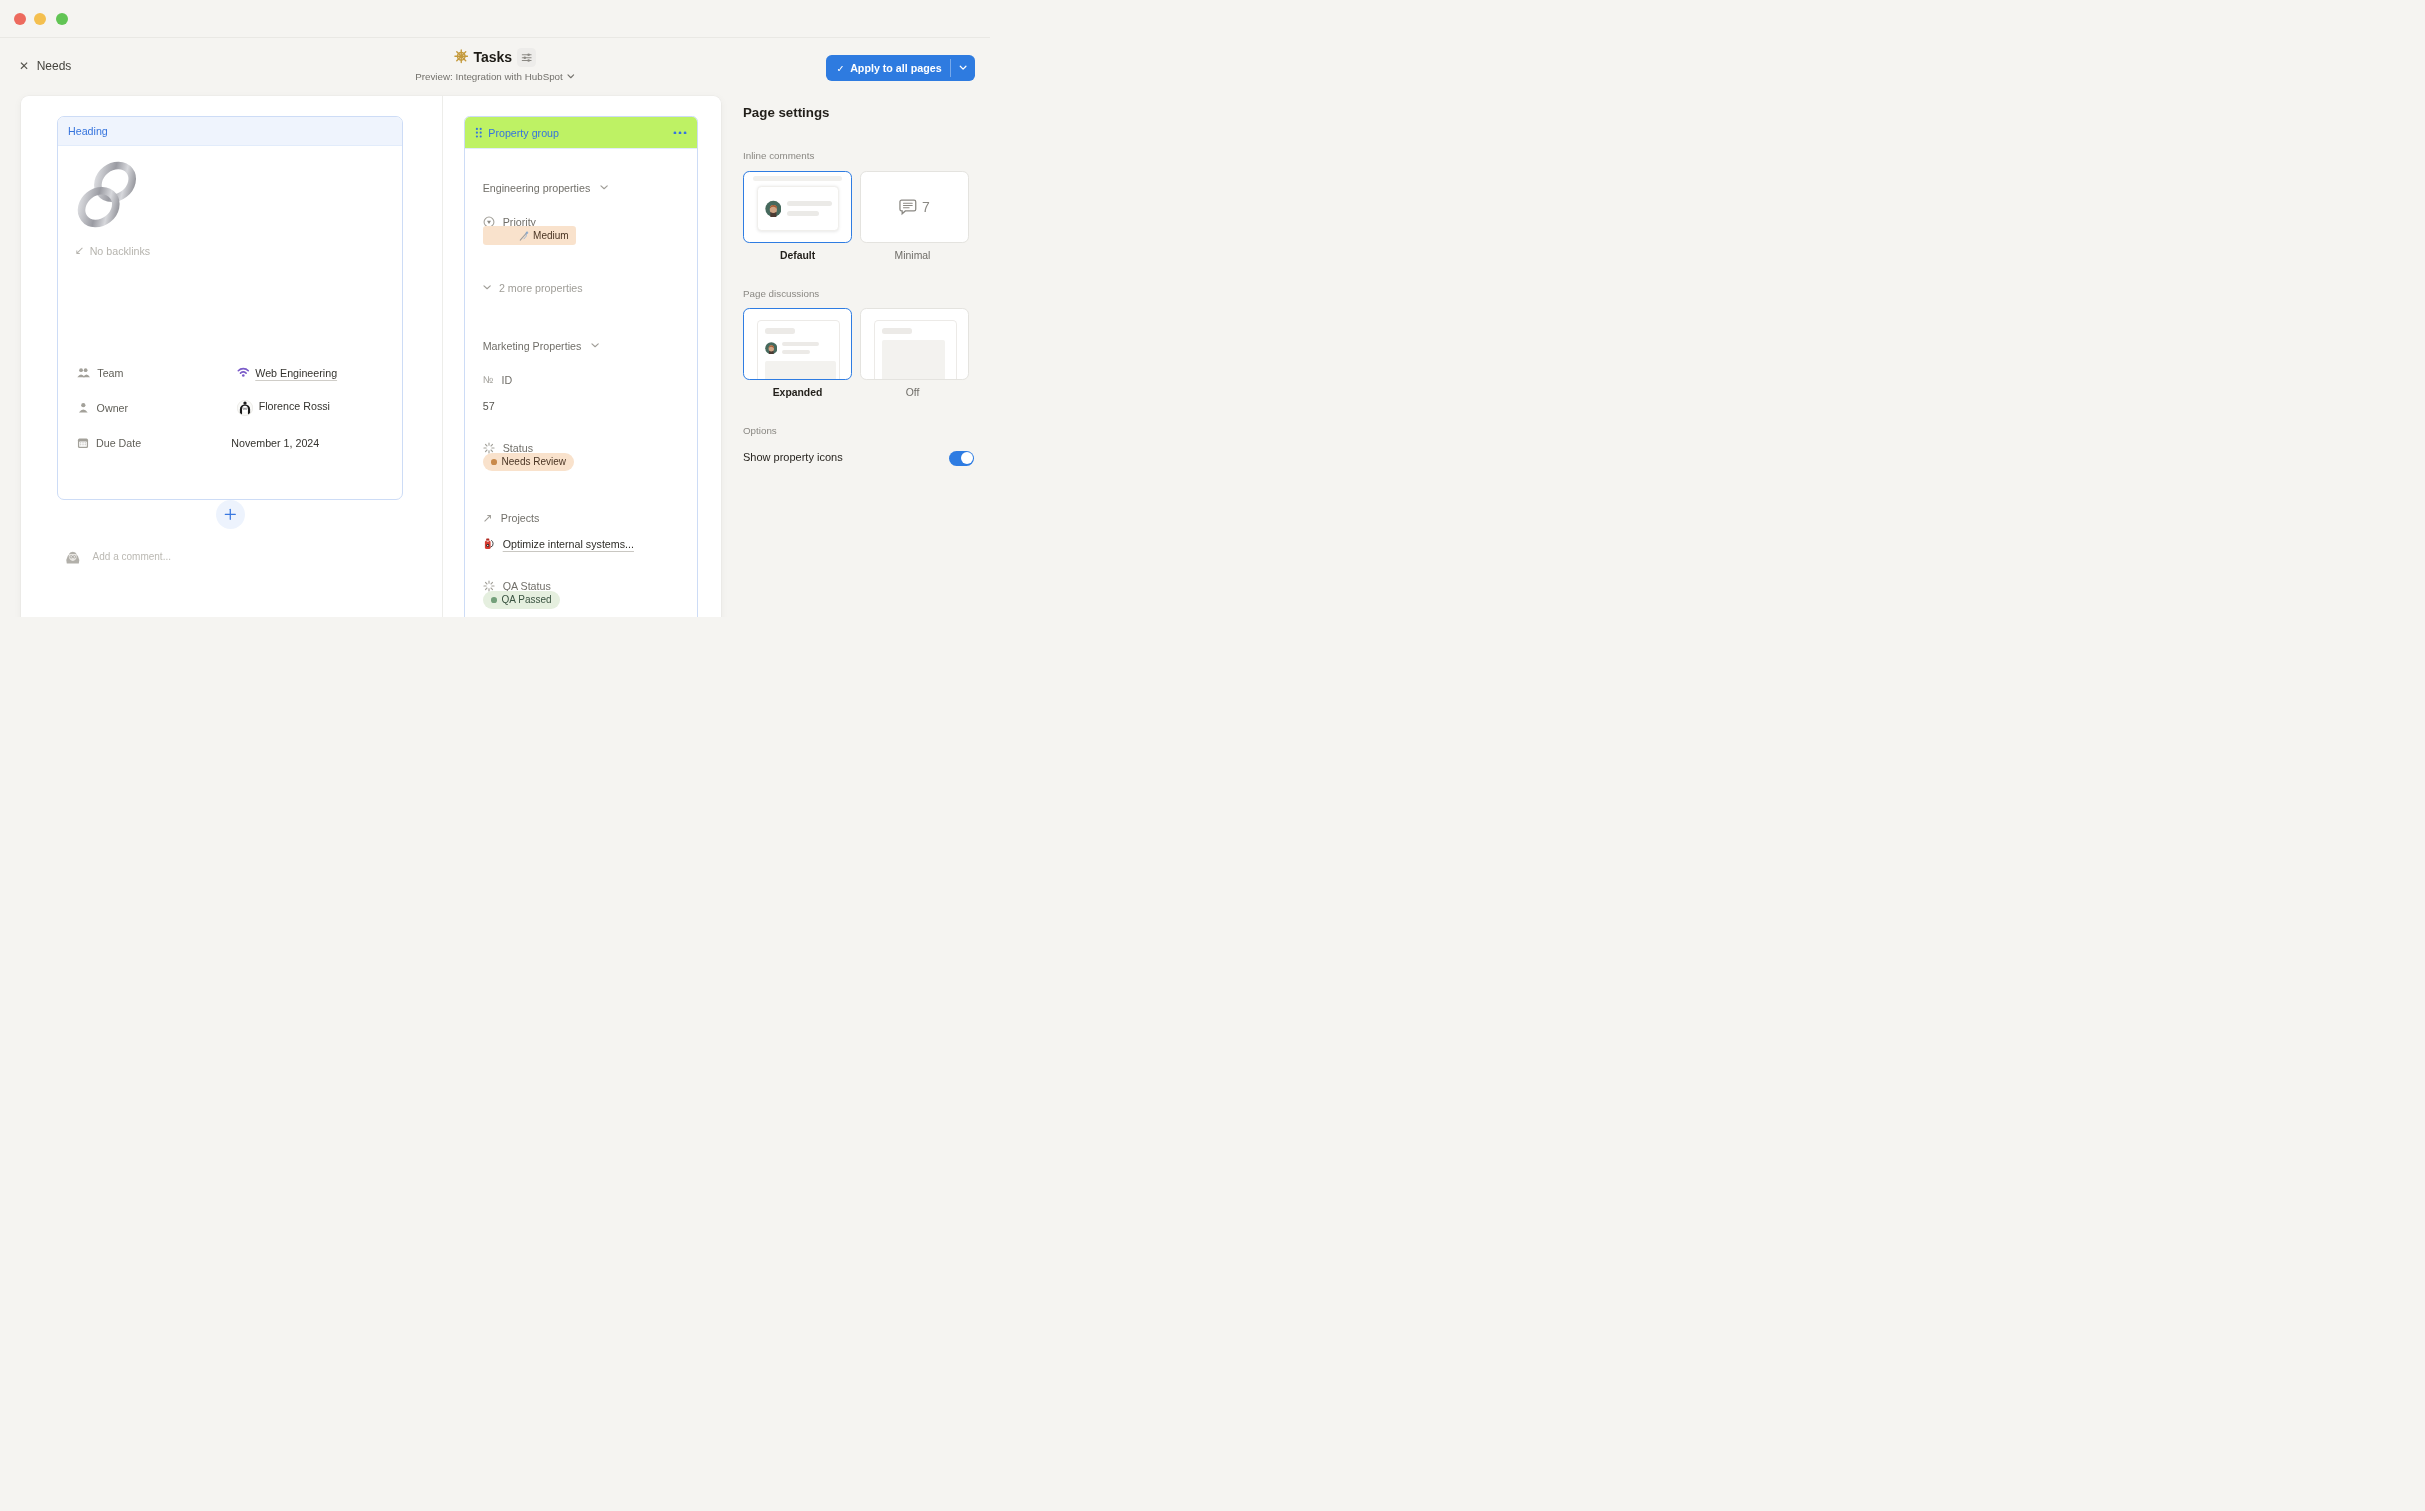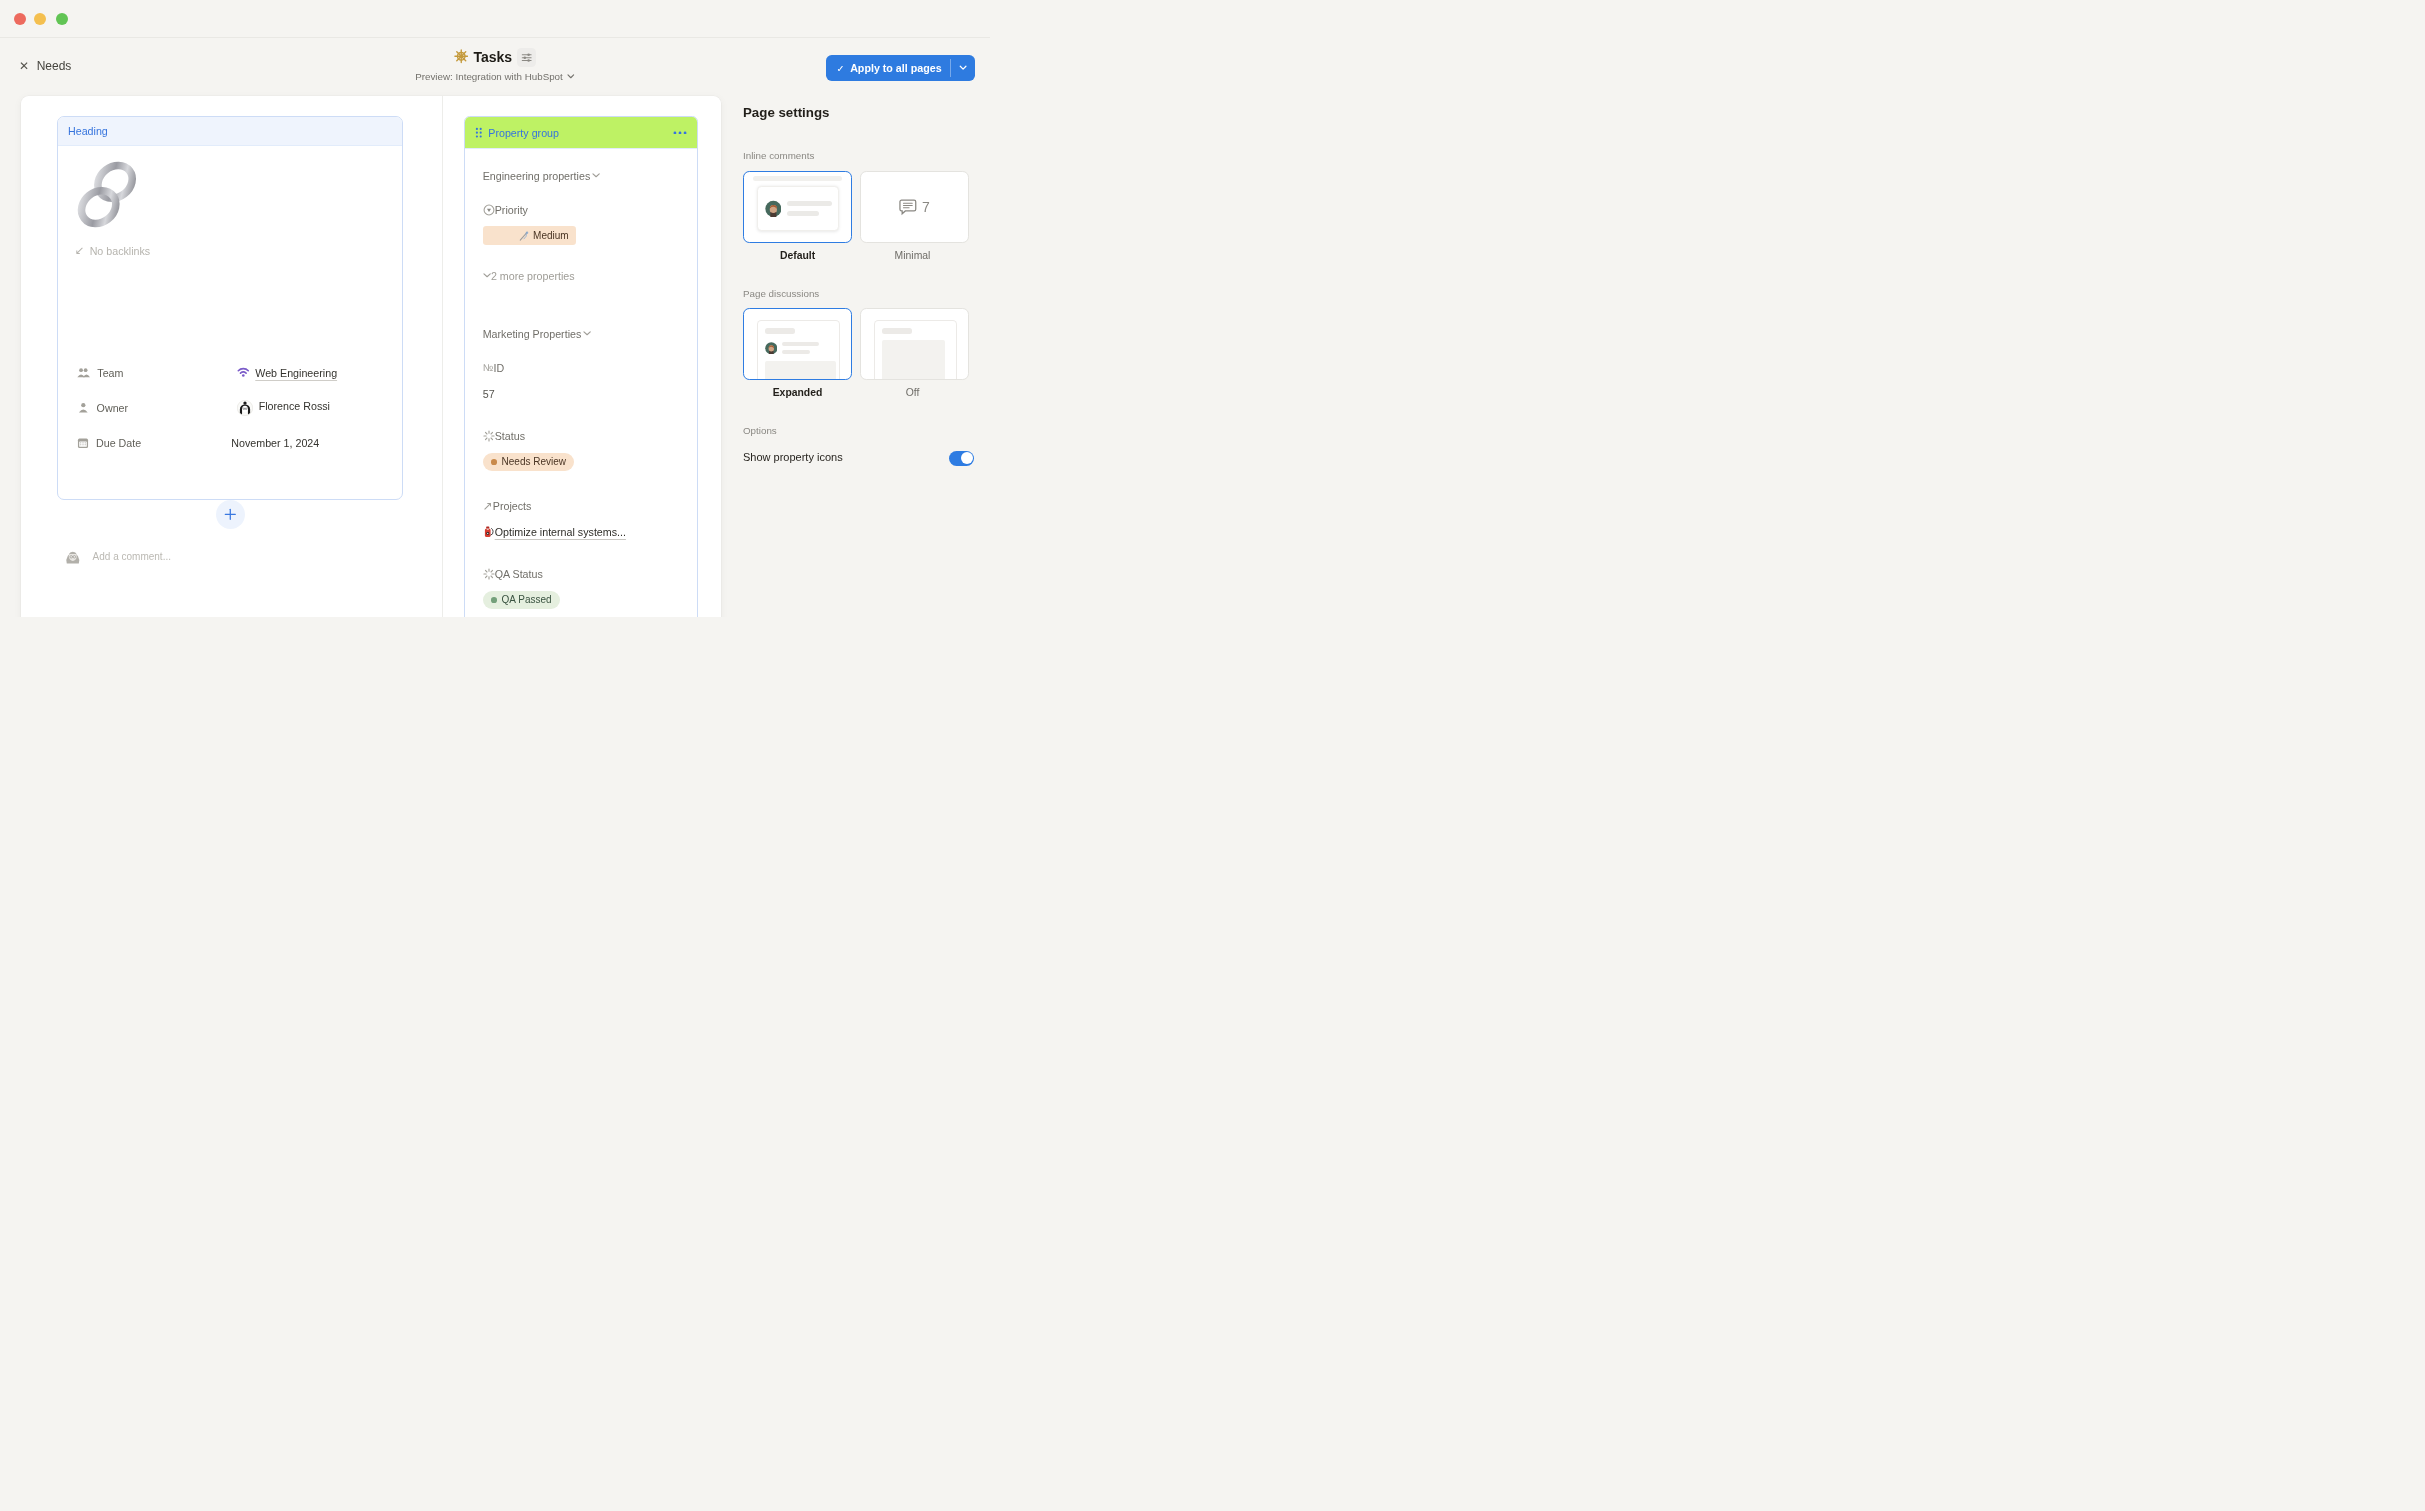--- a/index.html
+++ b/index.html
@@ -51,21 +51,21 @@
   .pvalue.link { font-weight:500; text-decoration:underline; text-decoration-color:#cfcdc8; text-underline-offset:2.5px; }
   .pvalue .noicon { margin-left:-5.7px; }
   
   .plus-btn { position:absolute; left:216px; top:500px; width:29px; height:29px; border-radius:50%; background:#edf3fd; display:flex; align-items:center; justify-content:center; }
   .comment-row { position:absolute; left:63px; top:547px; display:flex; align-items:center; gap:10px; }
   .comment-ph { font-size:10px; color:#bbb9b3; }
   
   .pg { position:absolute; left:464px; top:116px; width:234px; height:569px; background:#fff; border:0.6px solid #cddcf6; border-radius:5.7px; overflow:hidden; }
   .pg .card-head { height:32px; background:#bef264; border-bottom:0.6px solid #e2ecfb; padding:0 10px; gap:5.7px; }
   .pg-title { font-size:10.7px; color:#3674dd; flex:1; }
-  .pg-item { position:absolute; left:17.7px; display:flex; align-items:center; gap:0; font-size:10.7px; color:#716f69; height:15px; }
+  .pg-item { position:absolute; left:17.7px; display:flex; align-items:center; gap:8px; font-size:10.7px; color:#716f69; height:15px;margin-top:12px; }
   .pg-item .chev { margin-left:1.3px; }
   .sec-head { color:#716f69; }
   .muted { color:#9f9d97; }
   .pg-val { color:#55544e; }
   .pg-link { color:#2f2e29; font-weight:500; text-decoration:underline; text-decoration-color:#c9c7c2; text-underline-offset:2.5px; }
   .tag { position:absolute; left:17.7px; display:flex; align-items:center; gap:4.4px; border-radius:3.2px; padding:0 7px; height:19px; font-size:10px; font-weight:500; background:#f9e2cc; color:#4a3524; }
   .pill { position:absolute; left:17.7px; display:flex; align-items:center; gap:5px; border-radius:9.5px; padding:0 8.2px; height:17.7px; font-size:10px; font-weight:500; }
   .pill-orange { background:#f9e2cc; color:#4a3524; }
   .pill-green  { background:#e5efdf; color:#3a5341; }
   .pill .dot { width:5.7px; height:5.7px; border-radius:50%; }

